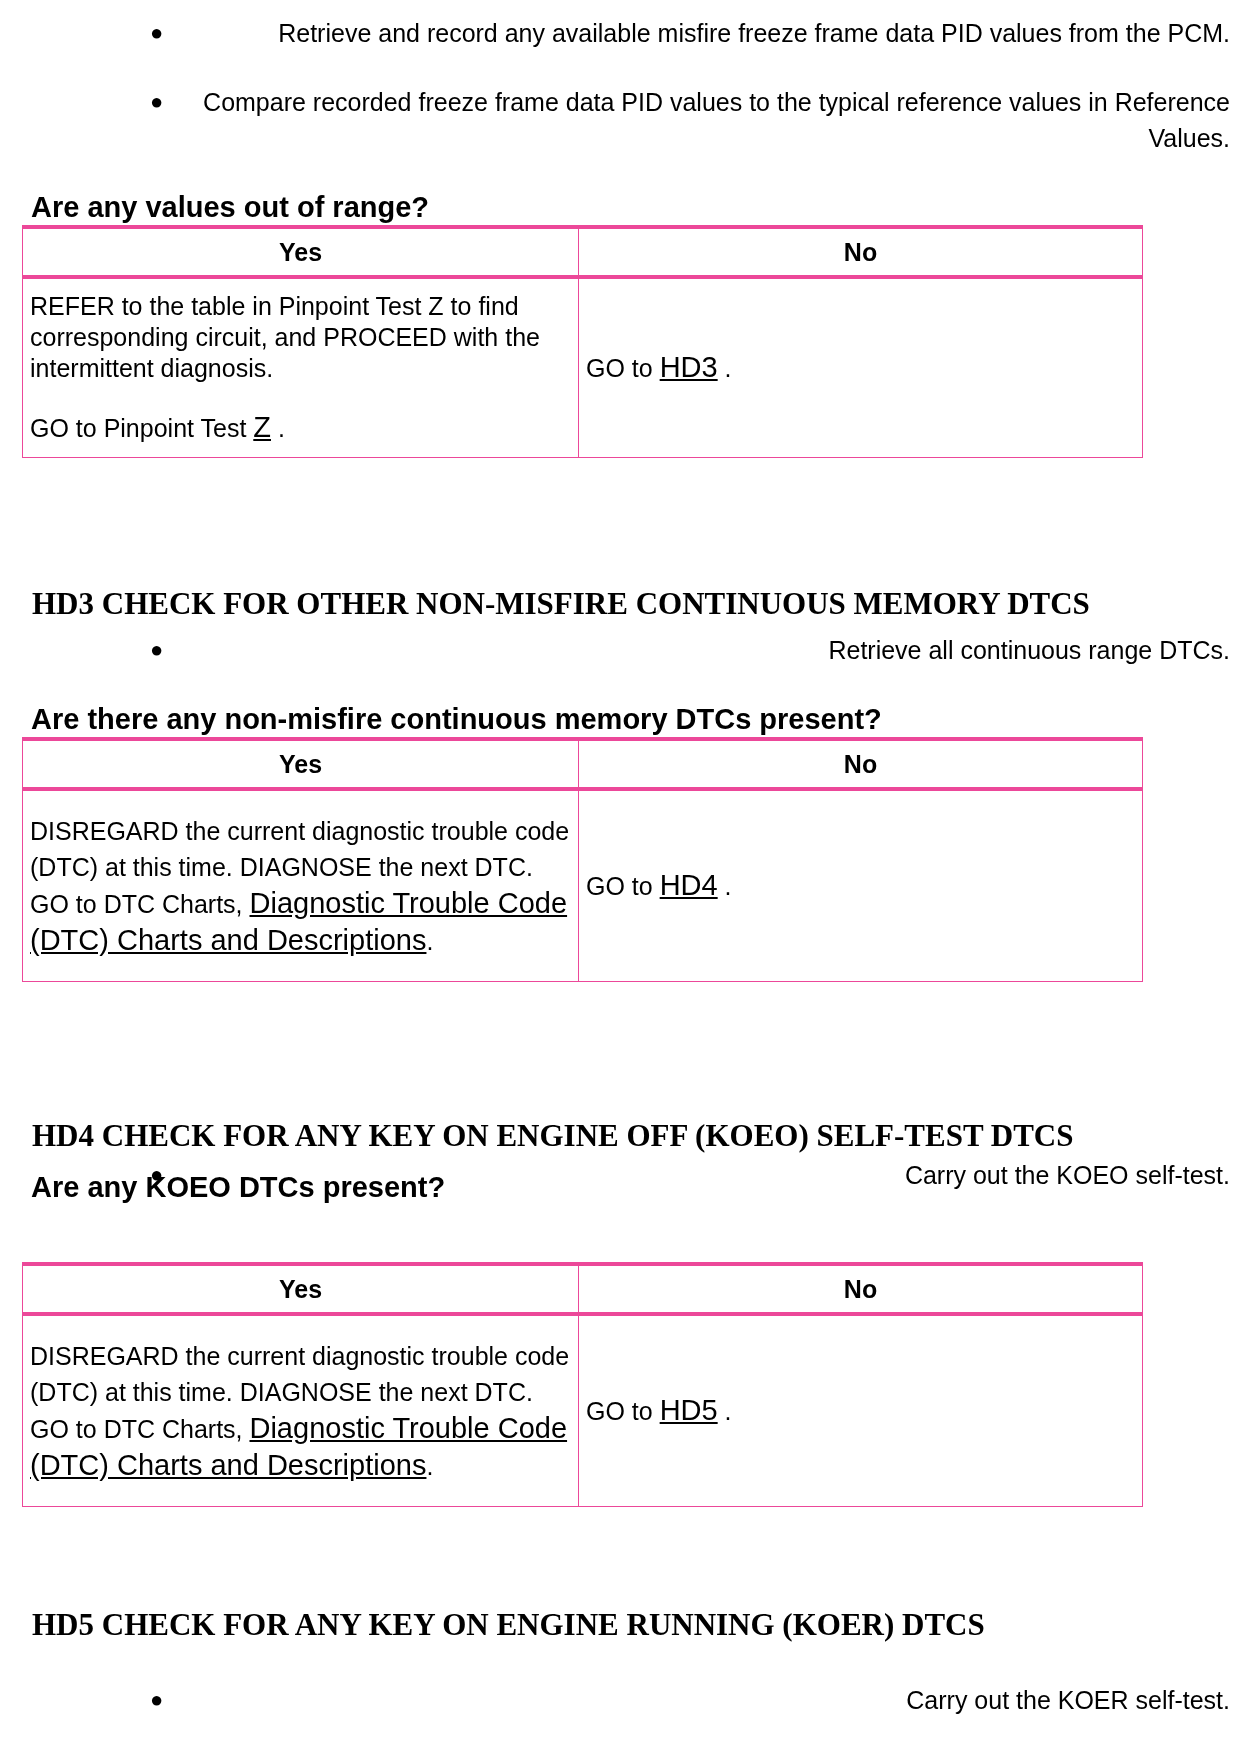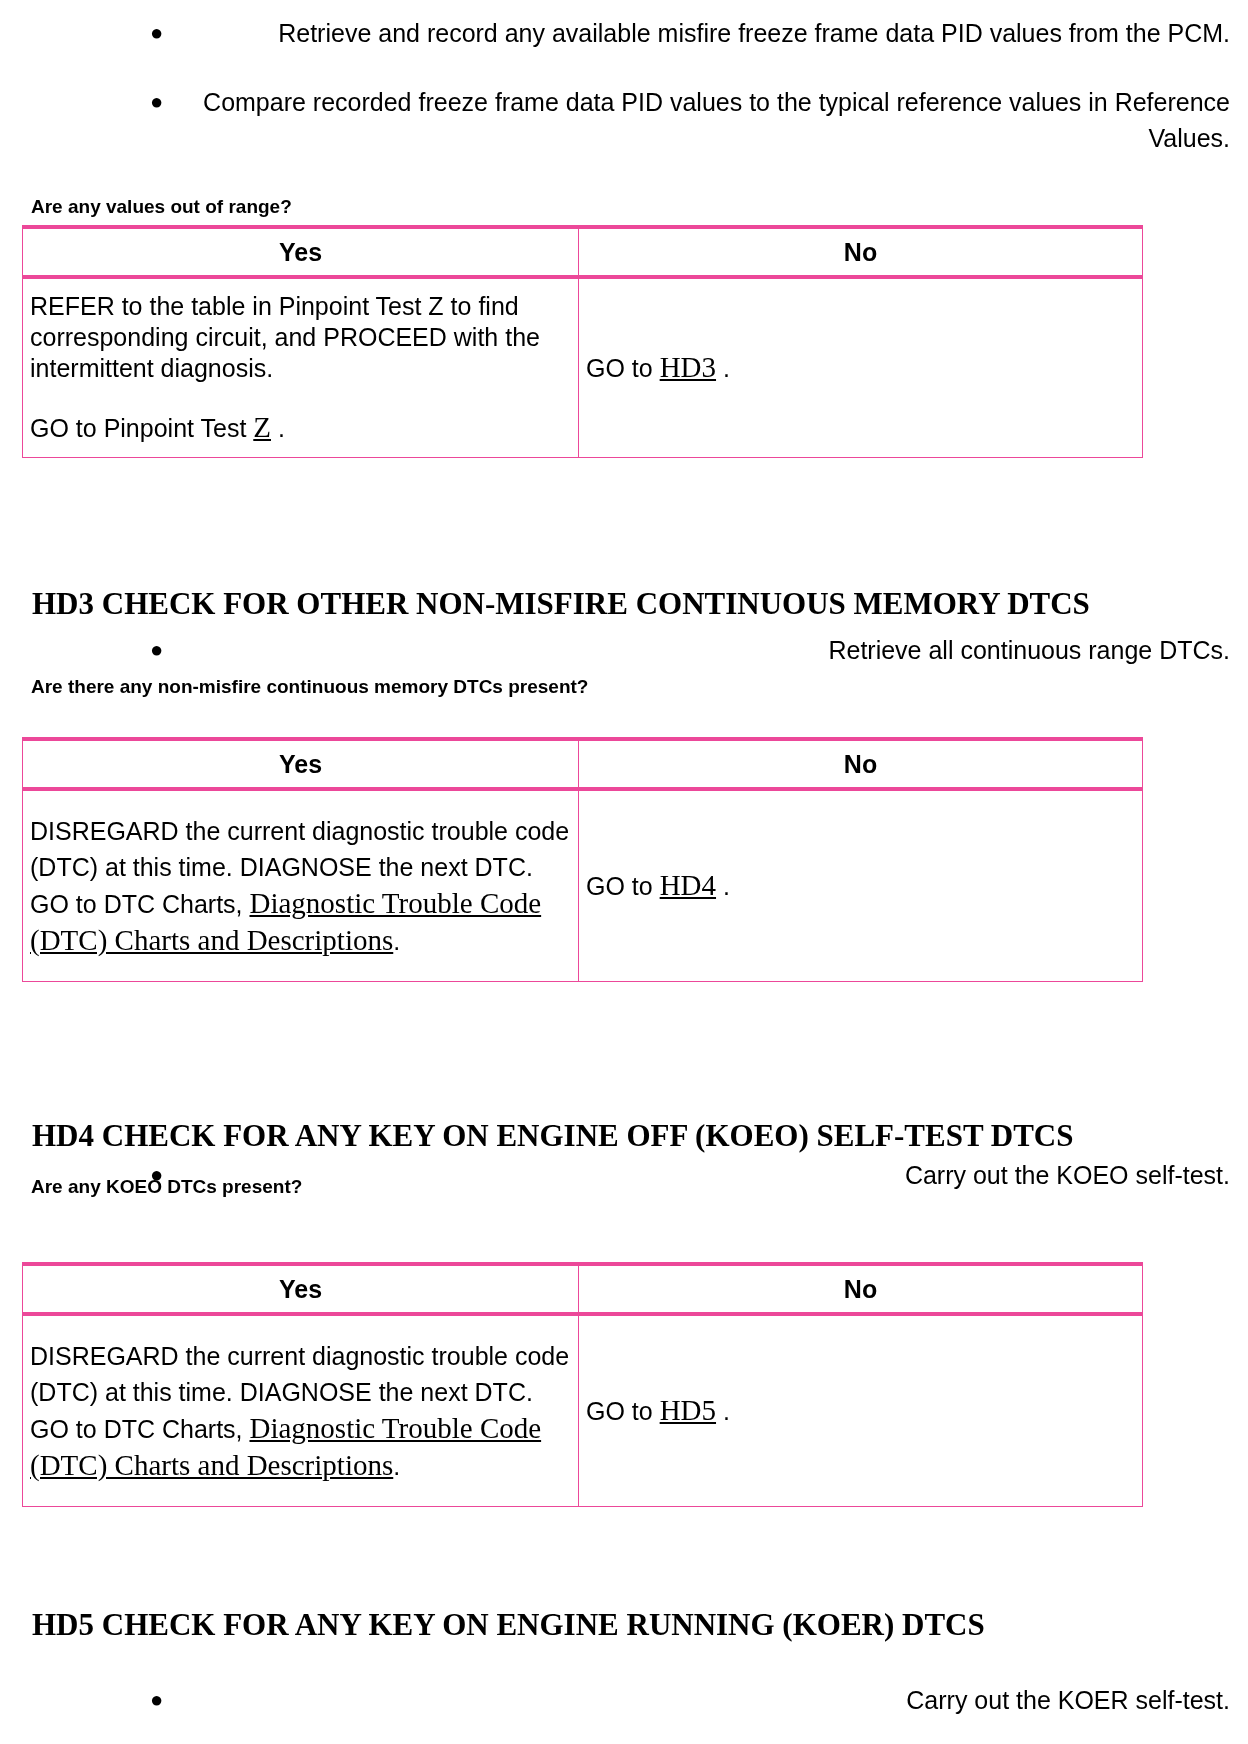--- a/index.html
+++ b/index.html
@@ -1,27 +1,27 @@
 <!DOCTYPE html>
 <html><head>
 <meta charset="utf-8">
 <style>
   html, body { margin:0; padding:0; background:#fff; }
   body { width:1248px; height:1744px; position:relative; overflow:hidden; color:#000; font-family:"Liberation Sans", sans-serif; }
   .bullet-row { position:absolute; left:150px; width:1080px; font-size:25px; line-height:36px; }
   .bullet-row .dot { position:absolute; left:0; top:0; width:12px; font-size:22px; }
   .bullet-row .txt { position:absolute; left:48px; right:0; top:0;text-align:right; }
-  .question { position:absolute; left:31px; font-size:19px; font-weight:bold; line-height:30px; }
+  .question { position:absolute; left:31px; font-size:29px; font-weight:bold; line-height:30px; }
   .heading { position:absolute; left:32px; font-family:"Liberation Serif", serif; font-weight:bold; font-size:31px; line-height:36px; white-space:nowrap; }
   table.dt { position:absolute; left:22px; width:1120px; border-collapse:collapse; table-layout:fixed; }
   table.dt th, table.dt td { border:1px solid #ec4899; padding:0 7px; font-size:25px; vertical-align:middle; }
   table.dt th { height:46px; font-weight:bold; text-align:center; border-bottom-width:4px; }
   table.dt tr:first-child th { border-top-width:4px; }
   table.dt td { line-height:31px; }
-  .lnk { font-family:Liberation Serif, serif; font-size:29px; text-decoration:underline; }
+  .lnk { font-family:Liberation Sans, sans-serif; font-size:29px; text-decoration:underline; }
 </style>
 </head>
 <body>
 
 <div class="bullet-row" style="top:15px;">
   <span class="dot">●</span>
   <span class="txt">Retrieve and record any available misfire freeze frame data PID values from the PCM.</span>
 </div>
 <div class="bullet-row" style="top:84px;">
   <span class="dot">●</span>
@@ -48,21 +48,21 @@
     <td><span>GO to </span><a class="lnk">HD3</a><span> .</span></td>
   </tr>
 </tbody>
   </table>
 
 <div class="heading" style="top:586px;">HD3 CHECK FOR OTHER NON-MISFIRE CONTINUOUS MEMORY DTCS</div>
 <div class="bullet-row" style="top:632px;">
   <span class="dot">●</span>
   <span class="txt">Retrieve all continuous range DTCs.</span>
 </div>
-<div class="question" style="top:672px;text-align:right;">Are there any non-misfire continuous memory DTCs present?</div>
+<div class="question" style="top:704px;text-align:right;">Are there any non-misfire continuous memory DTCs present?</div>
 <table class="dt" style="top:737px;">
   <colgroup>
       <col style="width:556px">
       <col style="width:564px">
     </colgroup>
   <tbody>
       <tr>
     <th>Yes</th>
     <th>No</th>
   </tr>

